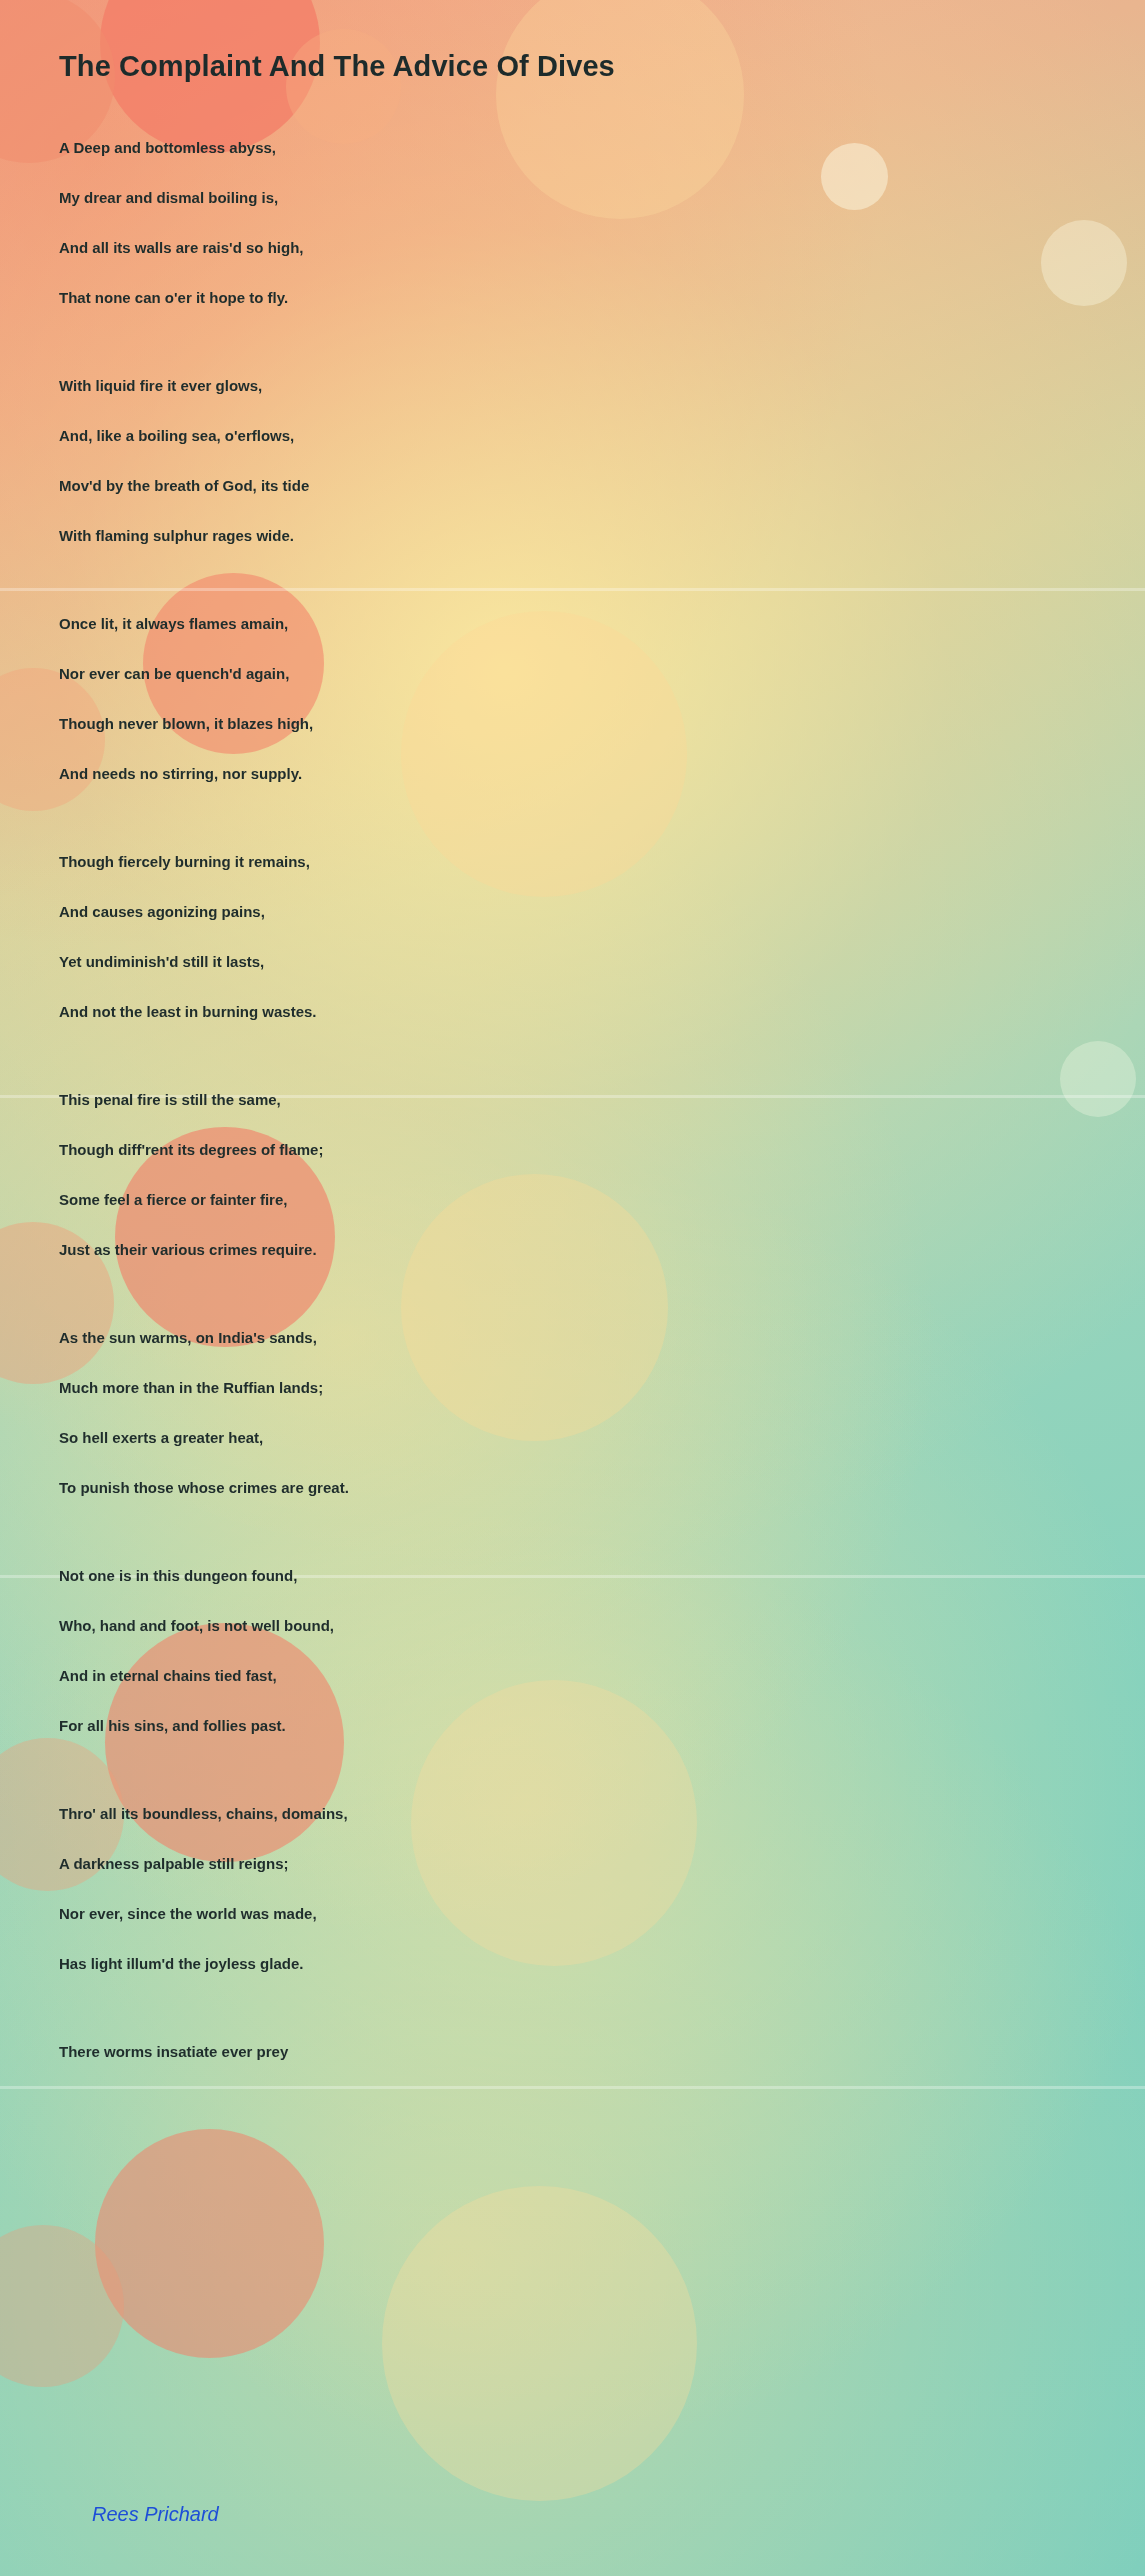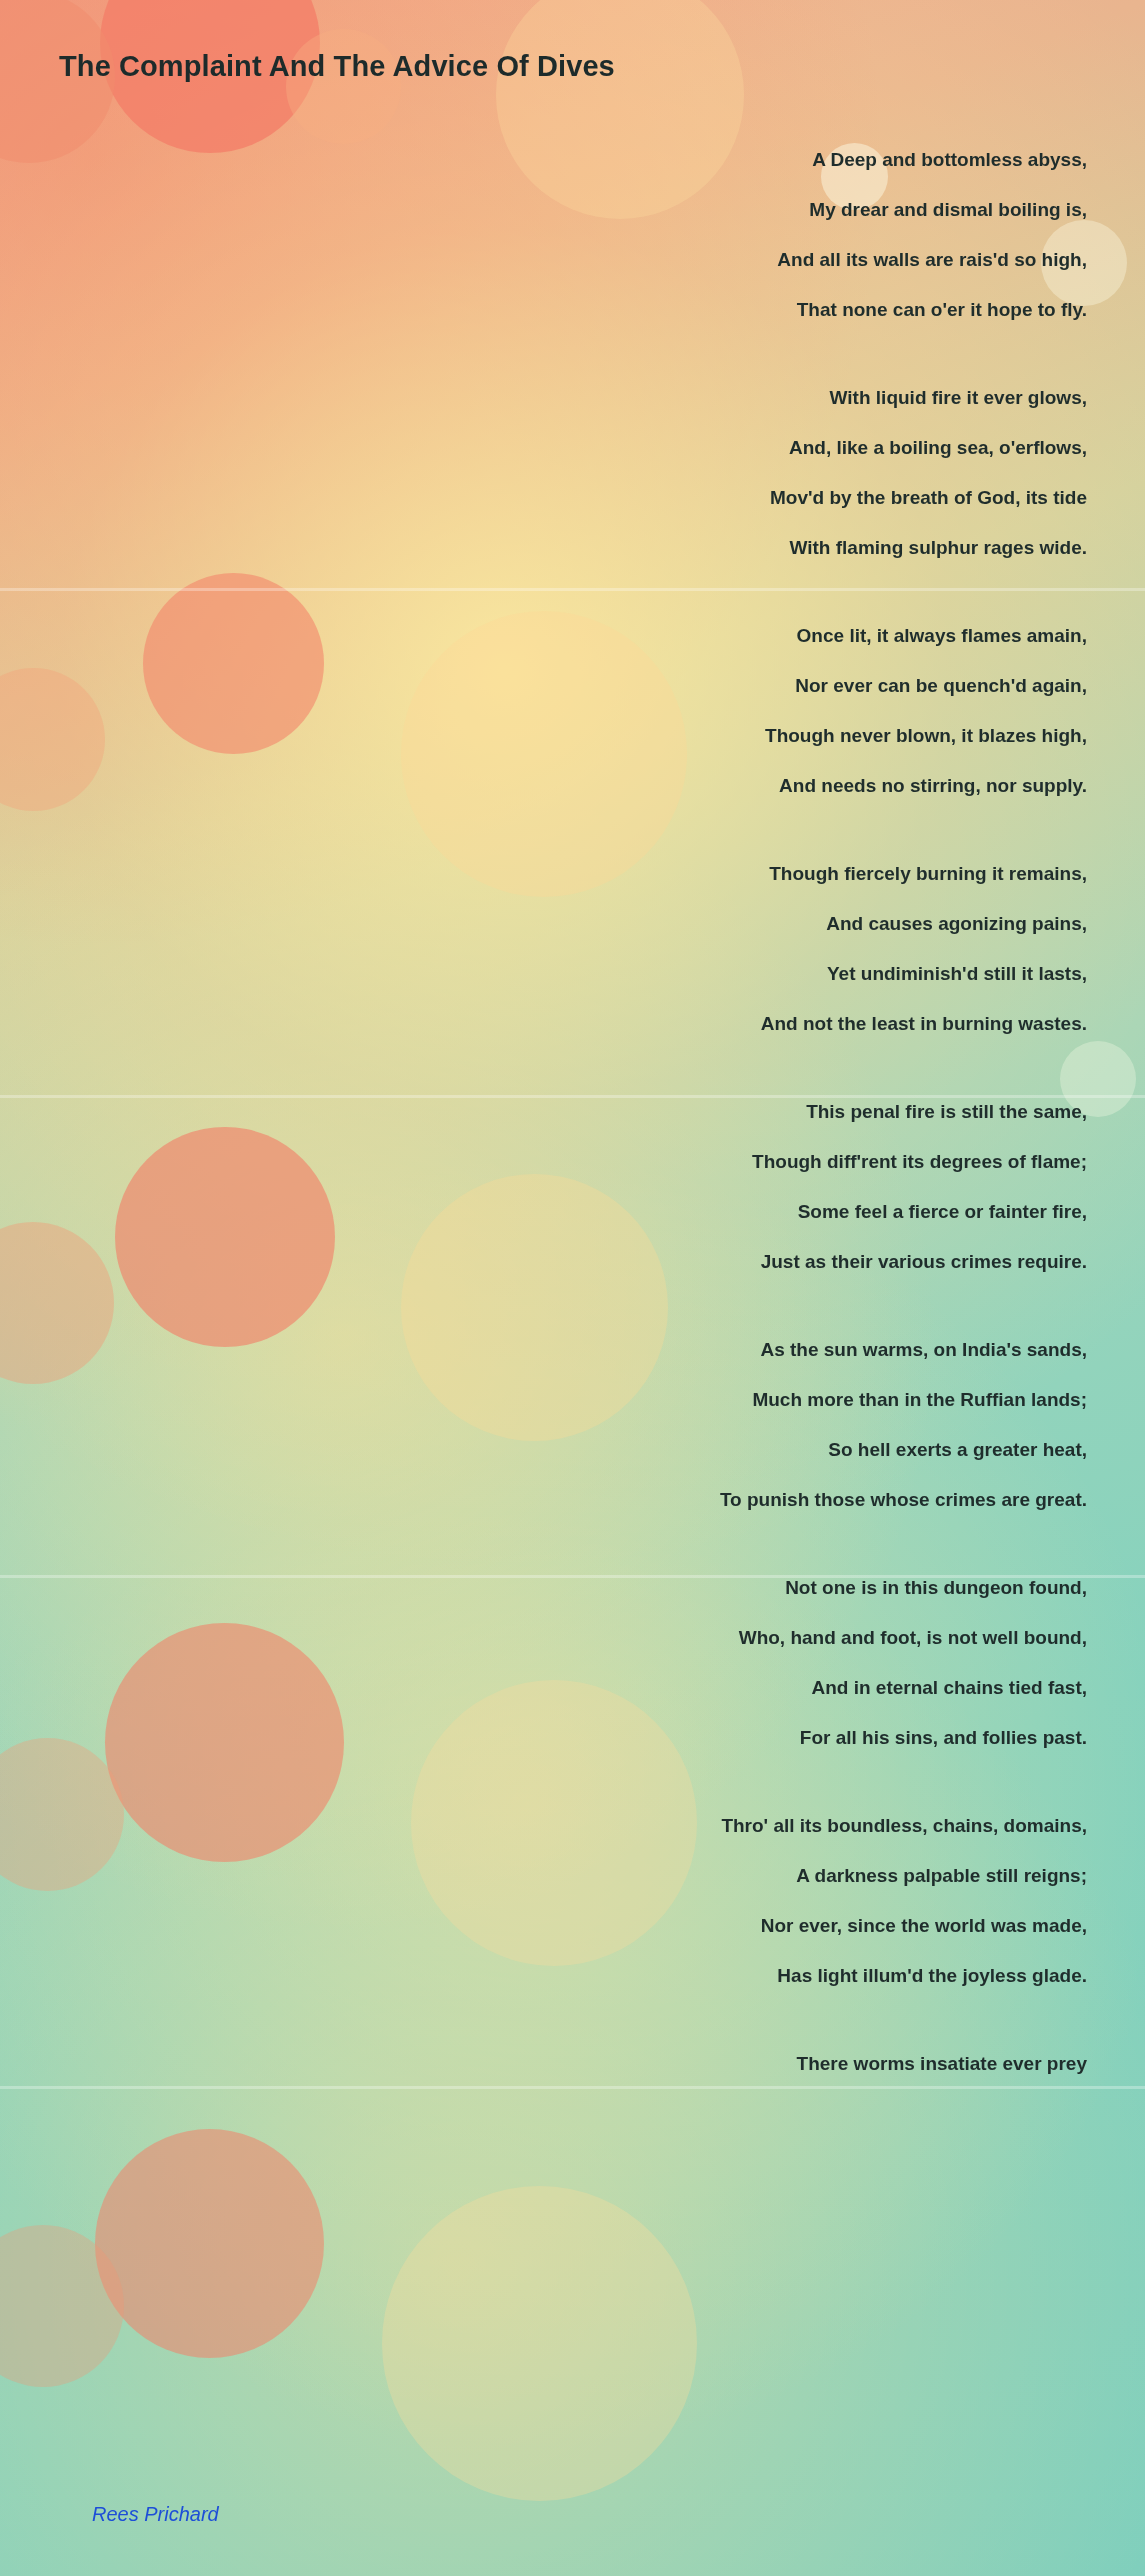--- a/index.html
+++ b/index.html
@@ -51,33 +51,32 @@
   
   .content {
     position: relative;
     z-index: 5;
     padding: 50px 59px 0 59px;
   }
   .poem-title {
     font-size: 29px;
     font-weight: bold;
     color: #1d2b2b;
-    margin: 0 0 52px 0;
+    margin: 0 0 40px 0;
     letter-spacing: 0.1px;
   }
   .stanza {
     margin: 0 0 38px 0;
   }
   .line {
-    font-size: 19px;
+    font-size: 15px;
     font-weight: bold;
     color: #1f2d2c;
     line-height: 50px;
     white-space: pre;
-    text-align: right;
   }
   .author {
     position: absolute;
     left: 92px;
     bottom: 50px;
     z-index: 6;
     font-size: 20px;
     font-style: italic;
     color: #1d4ed8;
   }

